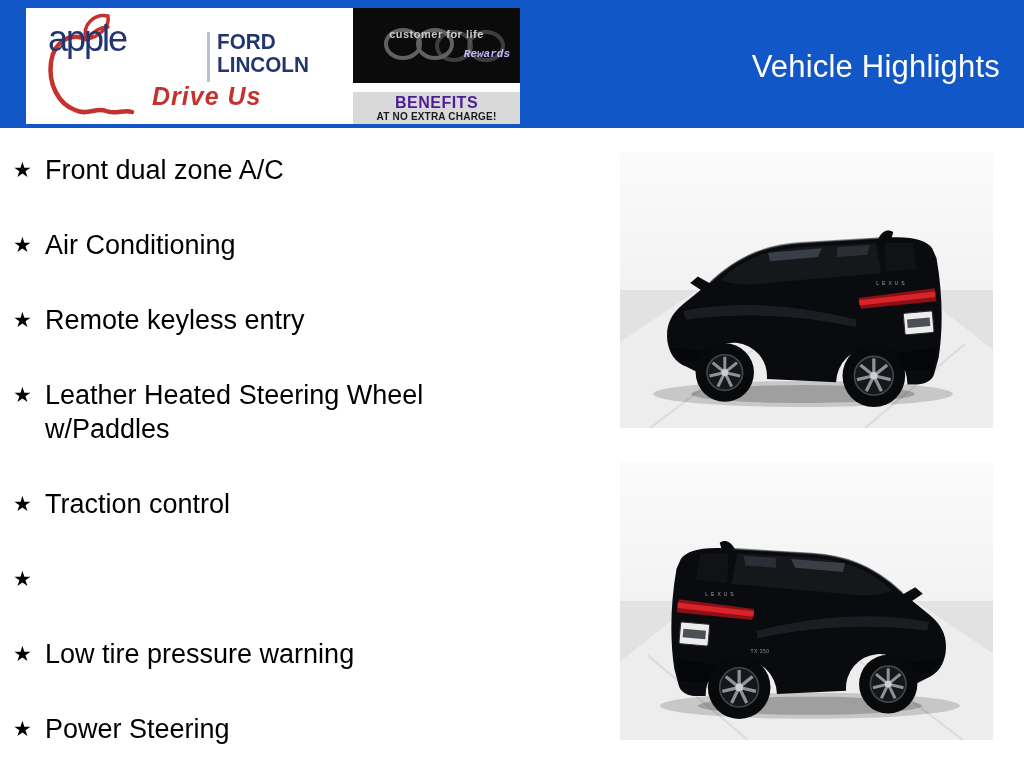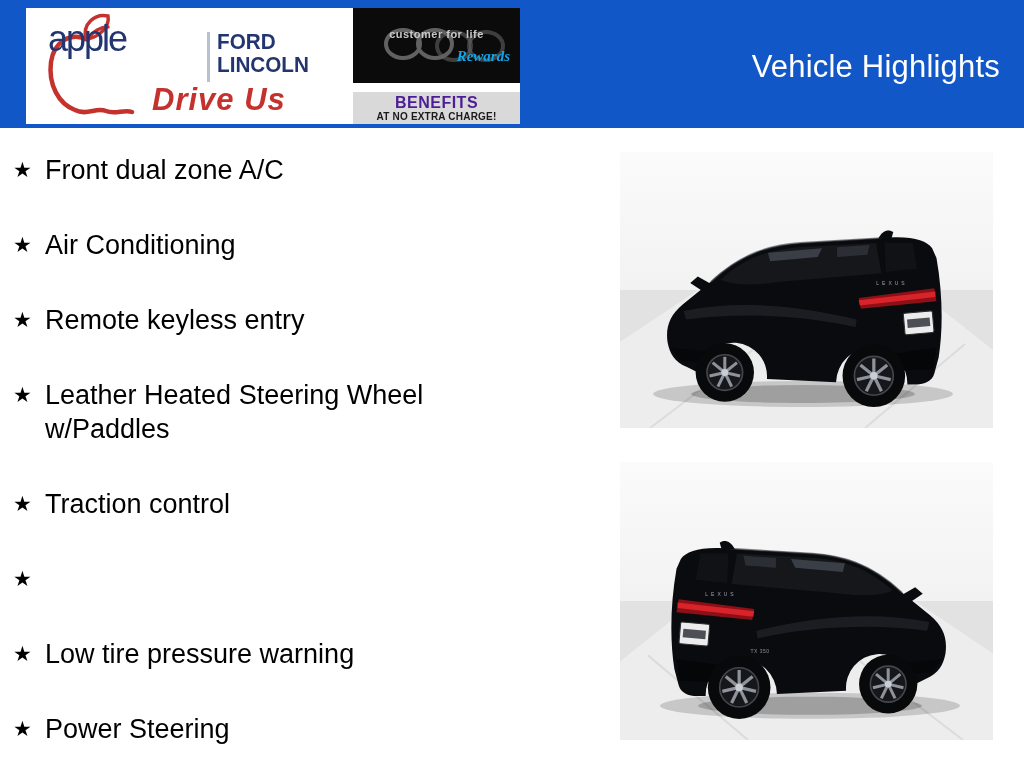--- a/index.html
+++ b/index.html
@@ -32,37 +32,37 @@
     position:absolute; left:181px; top:24px; width:3px; height:50px;
     background:#b9c0ce;
   }
   .brand-stack {
     position:absolute; left:191px; top:22px;
     color:#23356f; font-weight:bold; font-size:22px; line-height:23px;
     transform:scaleX(.94); transform-origin:left top; letter-spacing:0;
   }
   .tagline {
     position:absolute; left:126px; top:74px;
-    font-size:31px; font-weight:bold; font-style:italic;
+    font-size:25px; font-weight:bold; font-style:italic;
     color:#c5312d; letter-spacing:1px;
   }
 
   .badge-black {
     position:absolute; left:327px; top:0; width:167px; height:75px;
     background:#0b0b0b; overflow:hidden;
   }
   .badge-infinity { position:absolute; left:0; top:0; }
   .badge-line {
     position:absolute; left:0; top:20px; width:167px; text-align:center;
     font-size:11px; font-weight:bold; color:#c8c8c8; letter-spacing:0.5px;
   }
   .badge-script {
     position:absolute; right:10px; top:40px;
-    font-family:Liberation Serif, serif; font-style:italic; font-weight:bold;
-    font-size:15px; color:#0ea5e9;
+    font-family:Liberation Mono, monospace; font-style:italic; font-weight:bold;
+    font-size:11px; color:#c4b5fd;
   }
   .badge-gray {
     position:absolute; left:327px; top:84px; width:167px; height:32px;
     background:#d9d9d9; text-align:center; padding-top:2px;
   }
   .benefits1 { font-size:16px; font-weight:bold; color:#4c1d95; letter-spacing:0.5px; line-height:17px; }
   .benefits2 { font-size:10px; font-weight:bold; color:#1a1a1a; letter-spacing:0.2px; line-height:11px; }
 
   
   .features {

